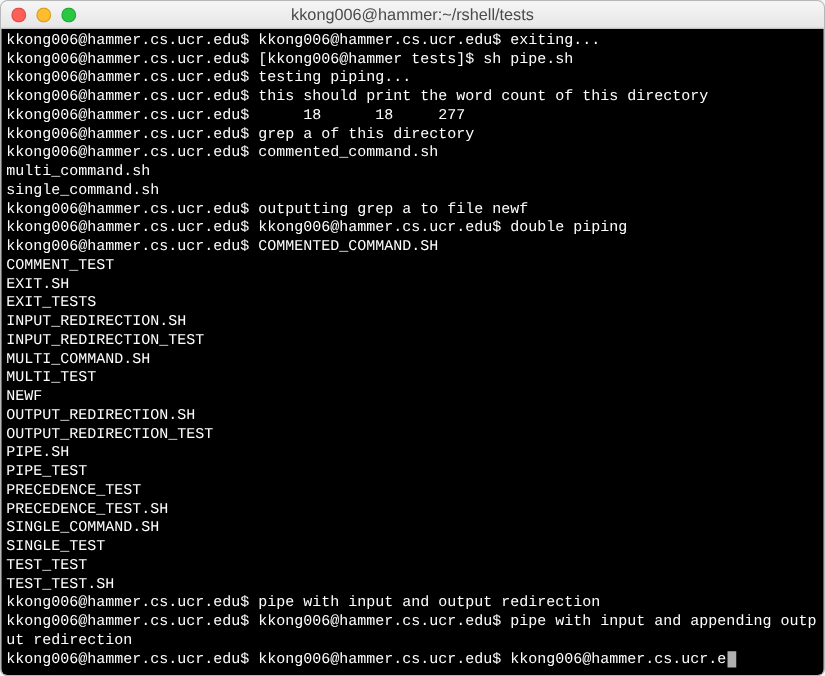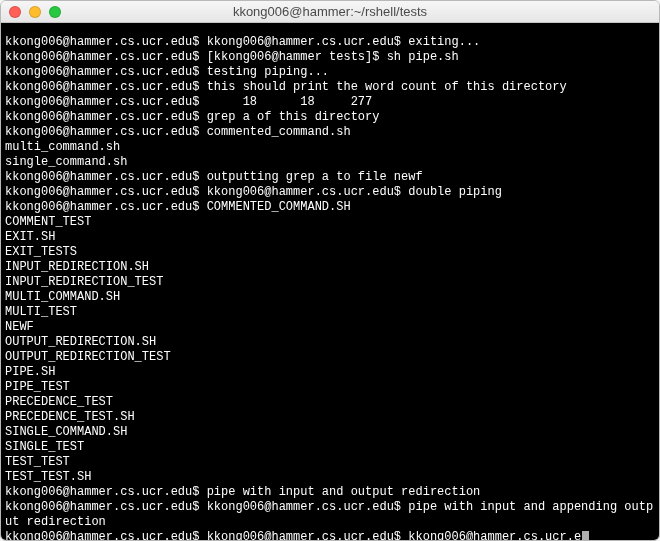--- a/index.html
+++ b/index.html
@@ -50,21 +50,21 @@
     .title {
       position: absolute;
       left: 0; right: 0;
       text-align: center;
       pointer-events: none;
     }
     .terminal {
       flex: 1;
       background: #000;
       color: #fff;
-      padding: 12px 4px;
+      padding: 2px 4px;
       font-family: Menlo, Monaco, "Courier New", monospace;
       font-size: 12px;
       line-height: 15px;
       overflow: hidden;
       white-space: pre-wrap;
       word-break: break-all;
     }
     .terminal .line { white-space: pre-wrap; }
     .cursor {
       display: inline-block;

